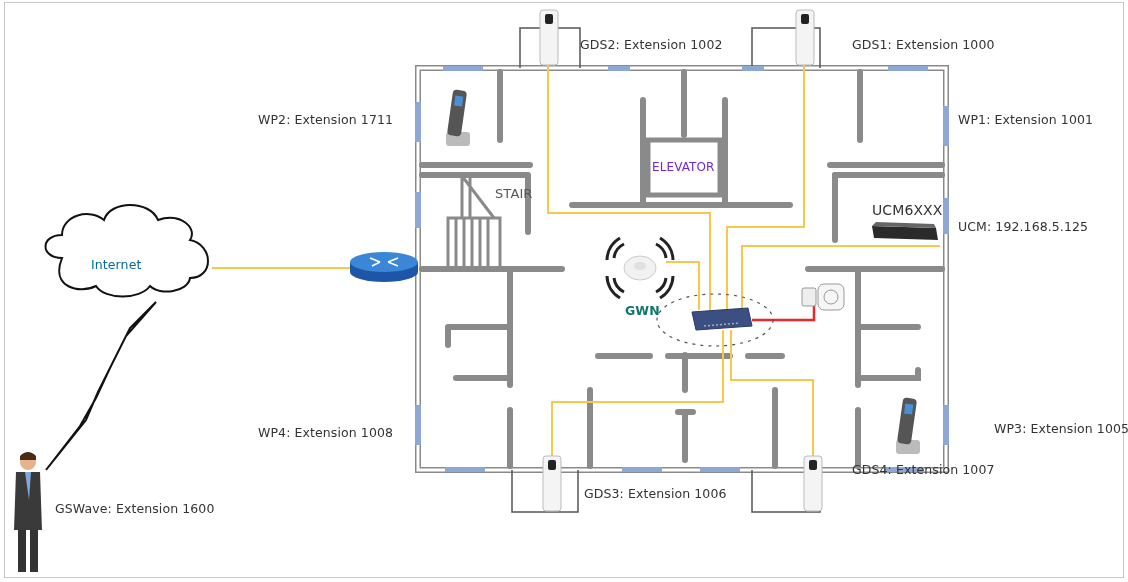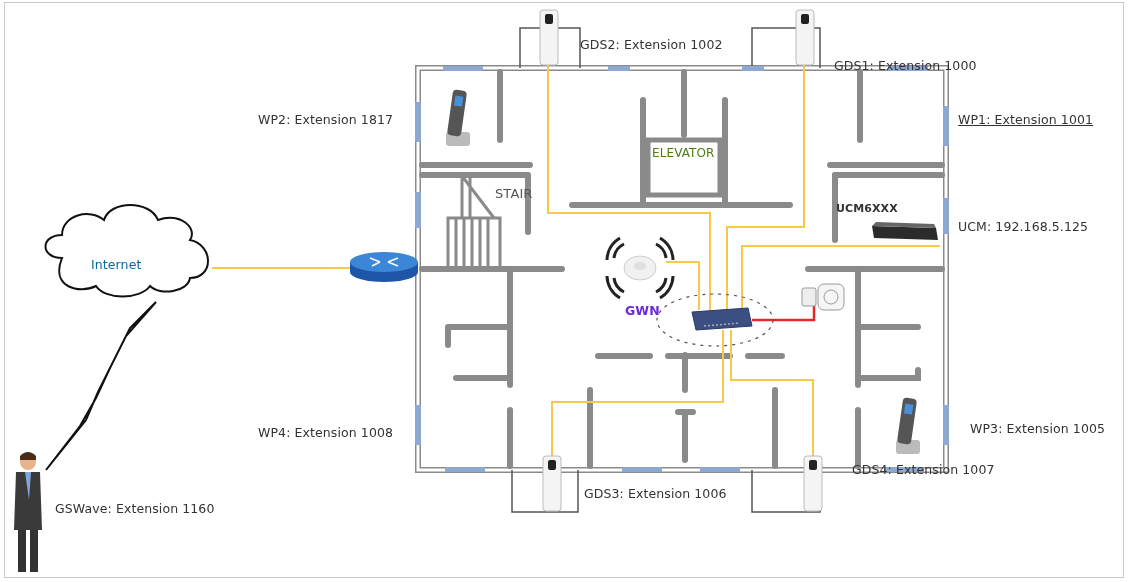--- a/index.html
+++ b/index.html
@@ -165,25 +165,25 @@
     <circle cx="28" cy="462" r="8" fill="#e7b38a"></circle>
     <path d="M20,456 Q28,448 36,456 L36,460 L20,460 Z" fill="#4a2c18"></path>
     <path d="M16,472 L40,472 L42,530 L14,530 Z" fill="#3a3a3a"></path>
     <path d="M25,472 L31,472 L29,500 Z" fill="#7fa9d8"></path>
     <path d="M18,530 L26,530 L26,572 L18,572 Z M30,530 L38,530 L38,572 L30,572 Z" fill="#333"></path>
   </g>
 </svg>
 
 <div class="lbl" style="left:91px;top:257px;color:#0369a1;">Internet</div>
 <div class="lbl" style="left:580px;top:37px;">GDS2: Extension 1002</div>
-<div class="lbl" style="left:834px;top:37px;margin-top:21px;">GDS1: Extension 1000</div>
-<div class="lbl" style="left:258px;top:112px;">WP2: Extension 1817</div>
-<div class="lbl" style="left:958px;top:112px;text-decoration:underline;">WP1: Extension 1001</div>
+<div class="lbl" style="left:852px;top:37px;">GDS1: Extension 1000</div>
+<div class="lbl" style="left:258px;top:112px;">WP2: Extension 1711</div>
+<div class="lbl" style="left:958px;top:112px;">WP1: Extension 1001</div>
 <div class="lbl" style="left:958px;top:219px;">UCM: 192.168.5.125</div>
-<div class="lbl" style="left:836px;top:202px;font-size:11px;font-weight:bold;color:#333;">UCM6XXX</div>
-<div class="lbl" style="left:652px;top:146px;font-size:12px;color:#4d7c0f;">ELEVATOR</div>
+<div class="lbl" style="left:872px;top:202px;font-size:14px;font-weight:normal;color:#333;">UCM6XXX</div>
+<div class="lbl" style="left:652px;top:160px;font-size:12px;color:#6d28d9;">ELEVATOR</div>
 <div class="lbl" style="left:495px;top:186px;font-size:13px;color:#555;">STAIR</div>
-<div class="lbl" style="left:625px;top:303px;font-weight:bold;color:#6d28d9;">GWN</div>
+<div class="lbl" style="left:625px;top:303px;font-weight:bold;color:#0f766e;">GWN</div>
 <div class="lbl" style="left:258px;top:425px;text-align:center;">WP4: Extension 1008</div>
-<div class="lbl" style="left:970px;top:421px;text-align:right;">WP3: Extension 1005</div>
+<div class="lbl" style="left:994px;top:421px;text-align:right;">WP3: Extension 1005</div>
 <div class="lbl" style="left:584px;top:486px;text-align:right;">GDS3: Extension 1006</div>
 <div class="lbl" style="left:852px;top:462px;">GDS4: Extension 1007</div>
-<div class="lbl" style="left:55px;top:501px;">GSWave: Extension 1160</div>
+<div class="lbl" style="left:55px;top:501px;">GSWave: Extension 1600</div>
 
 </body></html>

